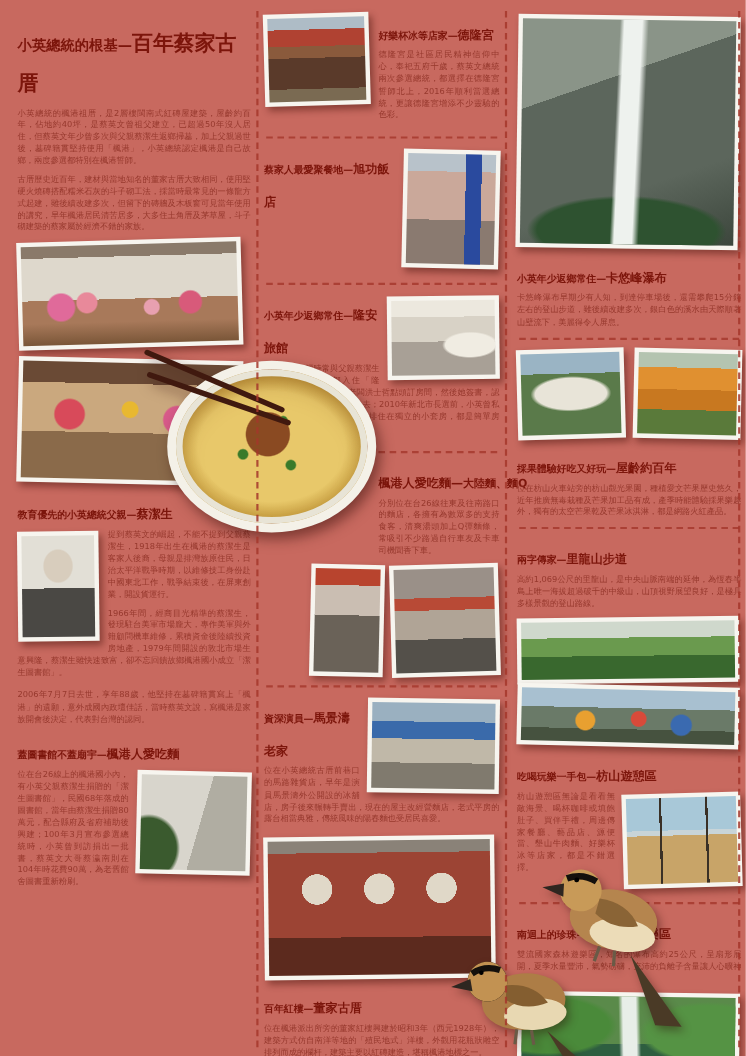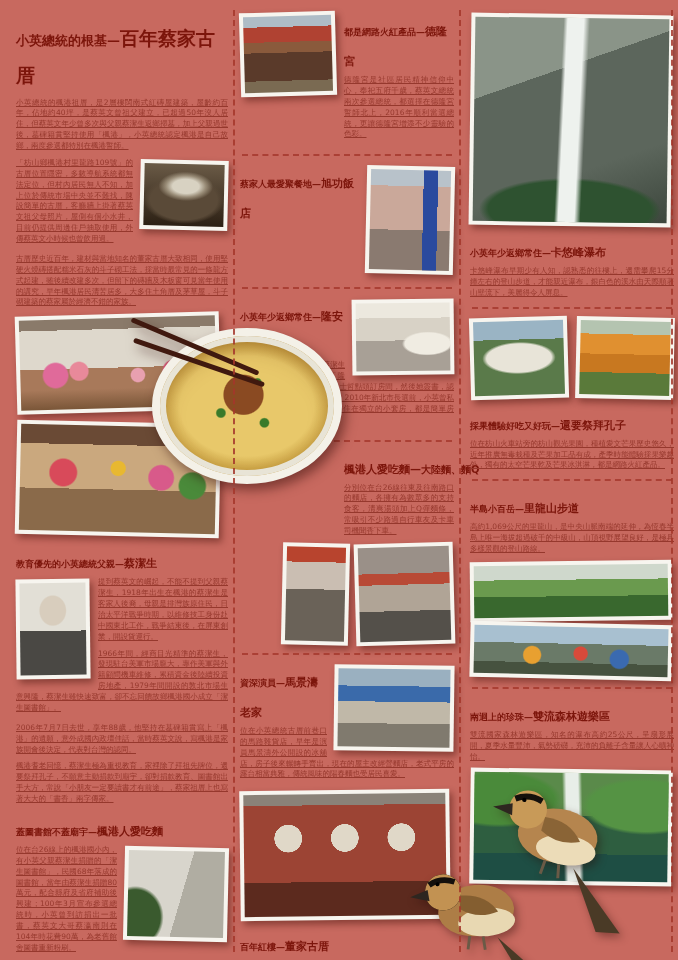--- a/index.html
+++ b/index.html
@@ -9,21 +9,21 @@
   .col-left{width:212px;}
   .col-mid{width:232px;padding:0 6px 0 12px;box-sizing:border-box;}
   .col-right{width:214px;padding-left:10px;box-sizing:border-box;}
 
   .h1{margin:4px 0 8px;color:#7c150b;font-weight:bold;line-height:1.15;}
   .h1 .pre{font-size:13px;}
   .h1 .main{font-size:19px;}
   .sec-title{margin:7px 0 3px;color:#7c150b;font-weight:bold;line-height:1.25;}
   .sec-title .pre{font-size:9px;}
   .sec-title .main{font-size:11px;}
-  .bt{font-size:7.5px;line-height:1.45;color:#96382d;text-align:justify;margin:3px 0 6px;text-decoration:underline;}
+  .bt{font-size:7.5px;line-height:1.45;color:#96382d;text-align:justify;margin:3px 0 6px;}
   .hd{border-top:2px dashed #a5372b;opacity:.8;margin:8px 2px;height:0;}
   .vsep{position:absolute;top:10px;bottom:8px;width:0;border-left:2px dashed #a5372b;opacity:.85;z-index:9;}
 
   .photo{background:#f7f5ef;padding:4px;box-shadow:3px 4px 7px rgba(60,10,5,.45);display:block;}
   .photo>div{width:100%;height:100%;}
   .fr{float:right;margin:2px 0 5px 7px;}
   .fl{float:left;margin:2px 8px 5px 0;}
   .r1{transform:rotate(-1.6deg);} .r2{transform:rotate(1.3deg);}
   .r3{transform:rotate(-.7deg);}  .r4{transform:rotate(.8deg);}
   .cf::after{content:"";display:block;clear:both;}
@@ -82,67 +82,60 @@
   <div class="vsep" style="left:459px;"></div>
   <div class="vsep" style="left:671px;"></div>
 
   <div class="cols">
 
     <div class="col-left">
       <h1 class="h1">
         <span class="pre">小英總統的根基—</span><span class="main">百年蔡家古厝</span>
       </h1>
       <p class="bt">小英總統的楓港祖厝，是2層樓閩南式紅磚屋建築，屋齡約百年，佔地約40坪，是蔡英文曾祖父建立，已超過50年沒人居住，但蔡英文年少曾多次與父親蔡潔生返鄉掃墓，加上父親過世後，墓碑籍貫堅持使用「楓港」，小英總統認定楓港是自己故鄉，兩度參選都特別在楓港誓師。</p>
-      <div class="cf">
-        <span class="photo fr r2" style="width:80px;height:62px;">
-            <div class="i-well"></div>
-          </span>
-        <p class="bt">「枋山鄉楓港村里龍路109號」的古厝位置隱密，多數導航系統都無法定位，但村內居民無人不知，加上位於傳統市場中央並不難找，陳設簡單的古厝，客廳牆上掛著蔡英文祖父母照片，屋側有個小水井，目前仍提供周邊住戶抽取使用，外傳蔡英文小時候也曾飲用過。</p>
-      </div>
       <p class="bt">古厝歷史近百年，建材與當地知名的董家古厝大致相同，使用堅硬火燒磚搭配糯米石灰的斗子砌工法，採當時最常見的一條龍方式起建，雖後續改建多次，但留下的磚牆及木板窗可見當年使用的講究，早年楓港居民清苦居多，大多住土角厝及茅草屋，斗子砌建築的蔡家屬於經濟不錯的家族。</p>
       <span class="photo r1" style="width:196px;height:90px;margin:4px 0 10px;">
           <div class="i-int1"></div>
         </span>
       <span class="photo r2" style="width:196px;height:106px;margin:2px 0 8px;">
           <div class="i-int2"></div>
         </span>
 
       <h2 class="sec-title">
         <span class="pre">教育優先的小英總統父親—</span><span class="main">蔡潔生</span>
       </h2>
       <div class="cf">
         <span class="photo fl r3" style="width:66px;height:92px;">
             <div class="i-port"></div>
           </span>
         <p class="bt">提到蔡英文的崛起，不能不提到父親蔡潔生，1918年出生在楓港的蔡潔生是客家人後裔，母親是排灣族原住民，日治太平洋戰爭時期，以維修技工身份赴中國東北工作，戰爭結束後，在屏東創業，開設貨運行。</p>
         <p class="bt">1966年間，經商目光精準的蔡潔生，發現駐台美軍市場龐大，專作美軍與外籍顧問機車維修，累積資金後陸續投資房地產，1979年間開設的敦北市場生意興隆，蔡潔生雖快速致富，卻不忘回饋故鄉楓港國小成立「潔生圖書館」。</p>
       </div>
       <p class="bt">2006年7月7日去世，享年88歲，他堅持在墓碑籍貫寫上「楓港」的遺願，意外成國內政壇佳話，當時蔡英文說，寫楓港是家族開會後決定，代表對台灣的認同。</p>
-      <p class="bt">楓港耆老回憶，蔡潔生極為重視教育，家裡除了拜祖先牌位，還要祭拜孔子，不願意主動捐款到廟宇，卻對捐款教育、圖書館出手大方，常說「小朋友一定要讀書才有前途」，蔡家祖厝上也寫著大大的「書香」兩字傳家。</p>
 
       <div class="cf">
         <h2 class="sec-title">
           <span class="pre">蓋圖書館不蓋廟宇—</span><span class="main">楓港人愛吃麵</span>
         </h2>
         <span class="photo fr r2" style="width:96px;height:86px;">
             <div class="i-lib"></div>
           </span>
         <p class="bt">位在台26線上的楓港國小內，有小英父親蔡潔生捐贈的「潔生圖書館」，民國68年落成的圖書館，當年由蔡潔生捐贈80萬元，配合縣府及省府補助後興建；100年3月宣布參選總統時，小英曾到訪捐出一批書，蔡英文大哥蔡瀛南則在104年時花費90萬，為老舊館舍圖書重新粉刷。</p>
       </div>
 
     </div>
 
     <div class="col-mid">
       <div class="row">
         <span class="photo r1" style="width:88px;height:76px;flex:none;">
             <div class="i-temple"></div>
           </span>
         <div>
           <h2 class="sec-title" style="margin-top:0;">
-            <span class="pre">都是網路火紅產品—</span><span class="main">德隆宮</span>
+            <span class="pre">好樂杯冰等店家—</span><span class="main">德隆宮</span>
           </h2>
           <p class="bt">德隆宮是社區居民精神信仰中心，奉祀五府千歲，蔡英文總統兩次參選總統，都選擇在德隆宮誓師北上，2016年順利當選總統，更讓德隆宮增添不少靈驗的色彩。</p>
         </div>
       </div>
       <div class="hd"></div>
 
       <div class="cf">
         <span class="photo fr r2" style="width:80px;height:100px;">
             <div class="i-rest"></div>
           </span>
@@ -199,48 +192,57 @@
 
     </div>
 
     <div class="col-right">
       <span class="photo r4" style="width:194px;height:204px;margin-top:2px;">
           <div class="i-wf1"></div>
         </span>
       <h2 class="sec-title">
         <span class="pre">小英年少返鄉常住—</span><span class="main">卡悠峰瀑布</span>
       </h2>
-      <p class="bt">卡悠峰瀑布早期少有人知，認熟悉的往樓上，還需攀爬15分鐘左右的登山步道，才能親近瀑布，銀白色的溪水由天際順著山壁流下，美麗得令人屏息。</p>
+      <p class="bt">卡悠峰瀑布早期少有人知，到達停車場後，還需攀爬15分鐘左右的登山步道，雖後續改建多次，銀白色的溪水由天際順著山壁流下，美麗得令人屏息。</p>
       <div class="hd"></div>
 
       <div class="row">
         <span class="photo r1" style="width:90px;height:74px;">
             <div class="i-small1"></div>
           </span>
         <span class="photo r2" style="width:90px;height:74px;">
             <div class="i-small2"></div>
           </span>
       </div>
       <h2 class="sec-title">
-        <span class="pre">採果體驗好吃又好玩—</span><span class="main">還要祭拜孔子</span>
+        <span class="pre">採果體驗好吃又好玩—</span><span class="main">屋齡約百年</span>
       </h2>
       <p class="bt">位在枋山火車站旁的枋山觀光果園，種植愛文芒果歷史悠久，近年推廣無毒栽種及芒果加工品有成，產季時能體驗採果樂趣外，獨有的太空芒果乾及芒果冰淇淋，都是網路火紅產品。</p>
       <div class="hd"></div>
 
       <h2 class="sec-title">
-        <span class="pre">半島小百岳—</span><span class="main">里龍山步道</span>
+        <span class="pre">兩字傳家—</span><span class="main">里龍山步道</span>
       </h2>
       <p class="bt">高約1,069公尺的里龍山，是中央山脈南端的延伸，為恆春半島上唯一海拔超過破千的中級山，山頂視野展望良好，是極具多樣景觀的登山路線。</p>
       <span class="photo r3" style="width:194px;height:52px;margin:2px 0;">
           <div class="i-valley"></div>
         </span>
       <span class="photo r2" style="width:194px;height:48px;margin:2px 0 4px;">
           <div class="i-climb"></div>
         </span>
 
+      <div class="cf">
+        <h2 class="sec-title">
+          <span class="pre">吃喝玩樂一手包—</span><span class="main">枋山遊憩區</span>
+        </h2>
+        <span class="photo fr r1" style="width:100px;height:78px;">
+            <div class="i-beach"></div>
+          </span>
+        <p class="bt">枋山遊憩區無論是看看無敵海景、喝杯咖啡或填飽肚子、買伴手禮，周邊傳家餐廳、藝品店、源便當、墾山牛肉麵、好樂杯冰等店家，都是不錯選擇。</p>
+      </div>
       <div class="hd"></div>
 
       <h2 class="sec-title">
         <span class="pre">南迴上的珍珠—</span><span class="main">雙流森林遊樂區</span>
       </h2>
       <p class="bt">雙流國家森林遊樂區，知名的瀑布高約25公尺，呈扇形展開，夏季水量豐沛，氣勢磅礴，充沛的負離子含量讓人心曠神怡。</p>
       <span class="photo r4" style="width:194px;height:108px;">
           <div class="i-wf2"></div>
         </span>
     </div>

